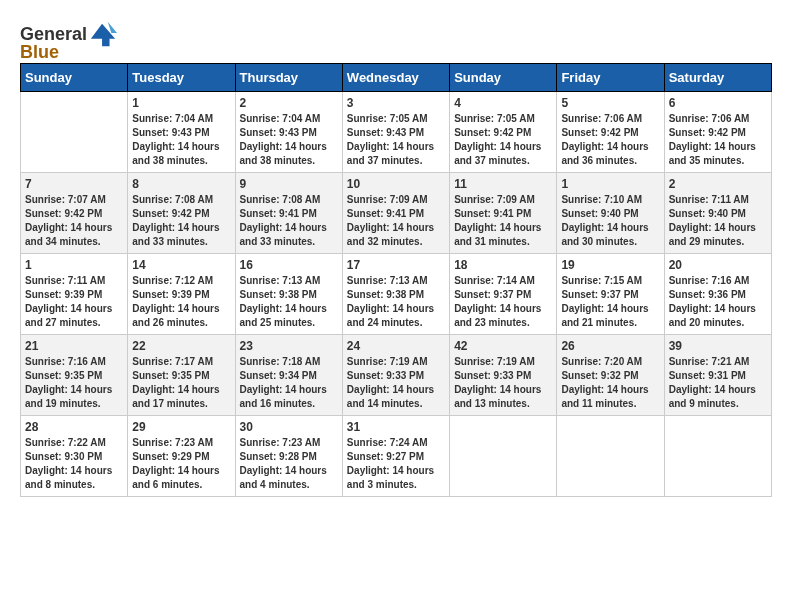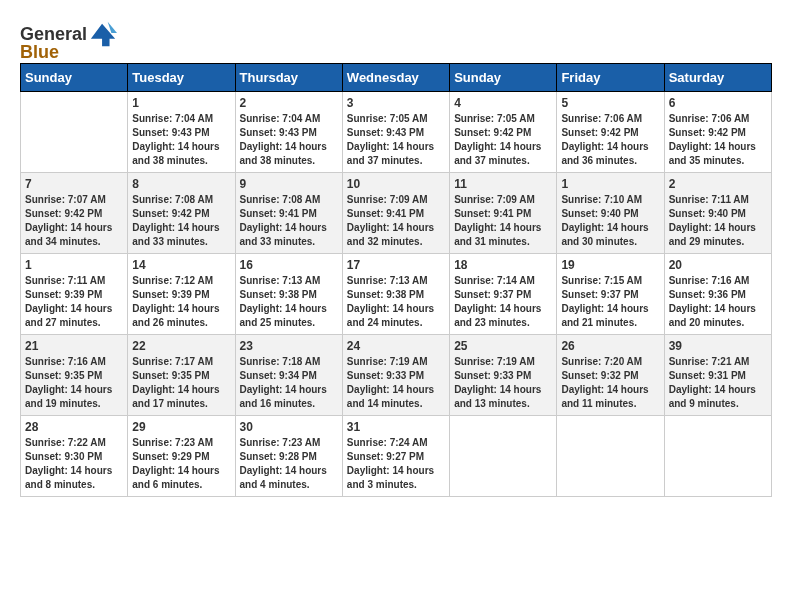--- a/index.html
+++ b/index.html
@@ -226,21 +226,21 @@
         </td>
         <td>
           <span class="day-number">23</span>
           <div class="day-info">Sunrise: 7:18 AM<br>Sunset: 9:34 PM<br>Daylight: 14 hours and 16 minutes.</div>
         </td>
         <td>
           <span class="day-number">24</span>
           <div class="day-info">Sunrise: 7:19 AM<br>Sunset: 9:33 PM<br>Daylight: 14 hours and 14 minutes.</div>
         </td>
         <td>
-          <span class="day-number">25</span>
+          <span class="day-number">42</span>
           <div class="day-info">Sunrise: 7:19 AM<br>Sunset: 9:33 PM<br>Daylight: 14 hours and 13 minutes.</div>
         </td>
         <td>
           <span class="day-number">26</span>
           <div class="day-info">Sunrise: 7:20 AM<br>Sunset: 9:32 PM<br>Daylight: 14 hours and 11 minutes.</div>
         </td>
         <td>
           <span class="day-number">39</span>
           <div class="day-info">Sunrise: 7:21 AM<br>Sunset: 9:31 PM<br>Daylight: 14 hours and 9 minutes.</div>
         </td>

